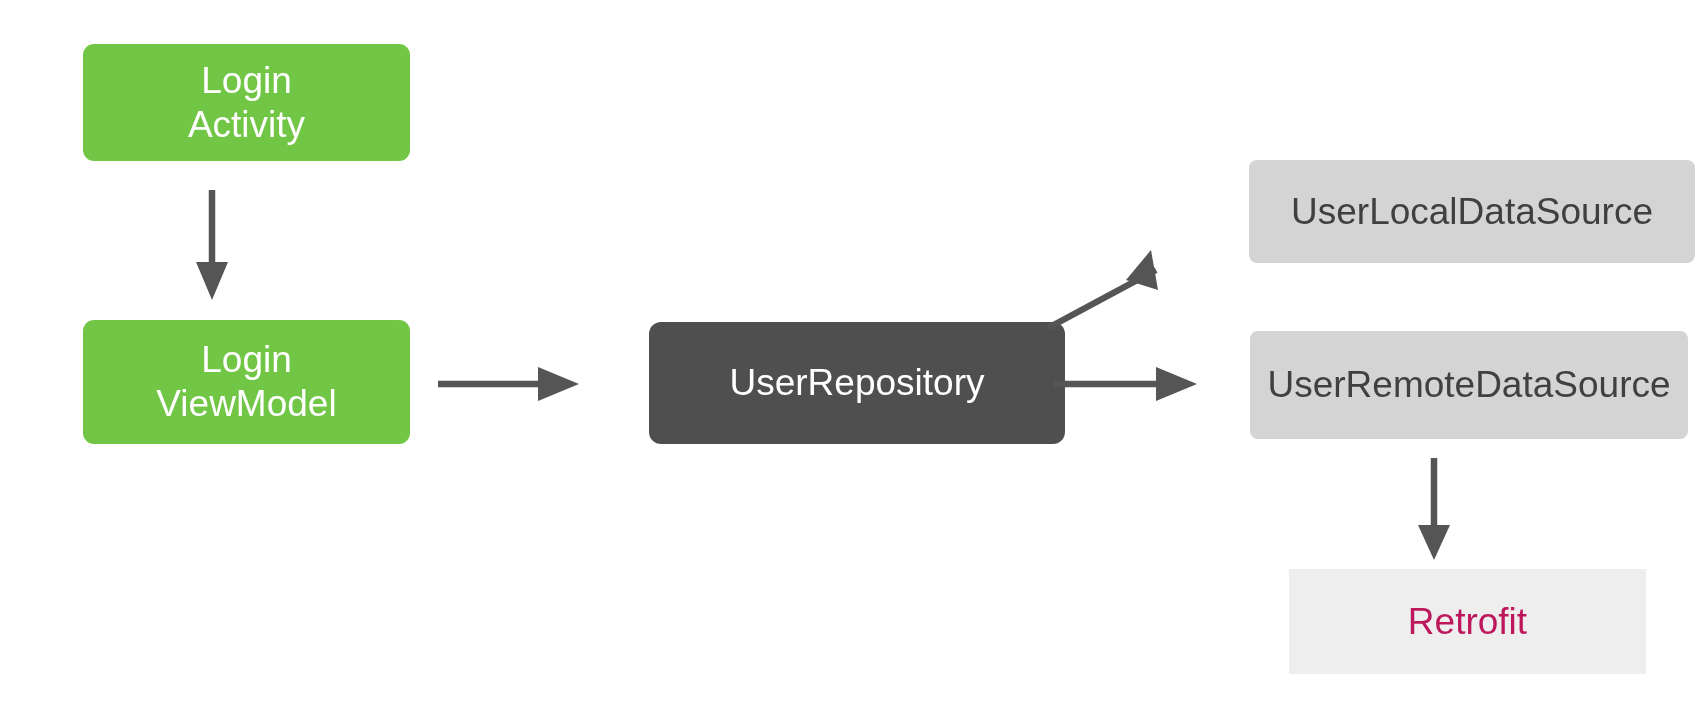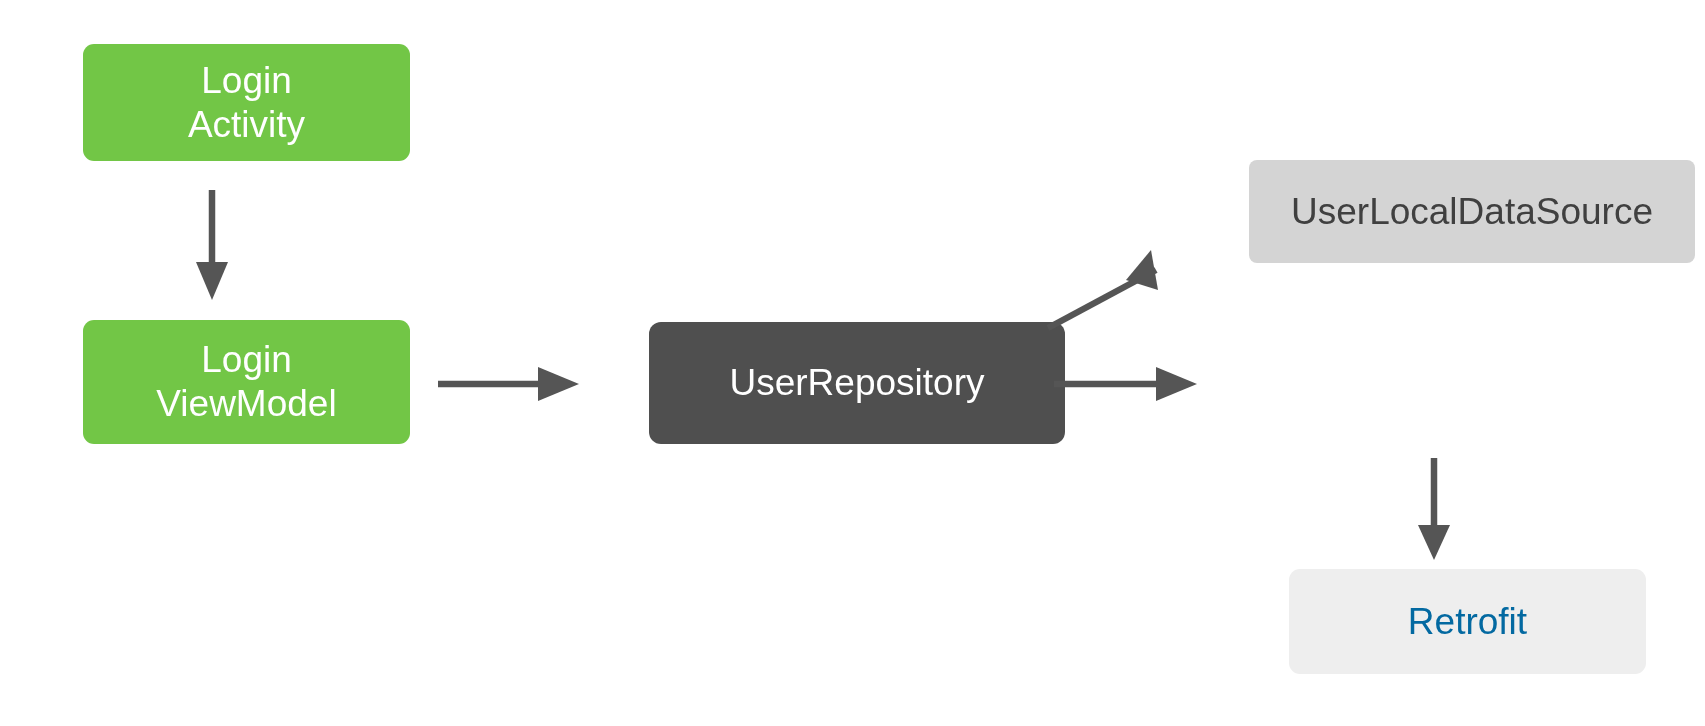--- a/index.html
+++ b/index.html
@@ -40,22 +40,22 @@
     font-size: 37px;
   }
   .node-gray {
     background: #D4D4D4;
     color: #404040;
     border-radius: 8px;
     font-size: 37px;
   }
   .node-lightgray {
     background: #EEEEEE;
-    color: #0369a1;
-    border-radius: 11px;
+    color: #be185d;
+    border-radius: 0;
     font-size: 37px;
   }
   
   #node-login-activity      { left: 49px;   top: 44px;  width: 327px; height: 117px; }
   #node-login-viewmodel     { left: 49px;   top: 320px; width: 327px; height: 124px; }
   #node-user-repository     { left: 615px;  top: 322px; width: 416px; height: 122px; text-align: center; }
   #node-user-local-ds       { left: 1215px; top: 160px; width: 446px; height: 103px; }
   #node-user-remote-ds      { left: 1216px; top: 331px; width: 438px; height: 108px; }
   #node-retrofit            { left: 1255px; top: 569px; width: 357px; height: 105px; }
 
@@ -88,20 +88,23 @@
   </div>
 
   <div class="node node-dark" id="node-user-repository">
     <span>UserRepository</span>
   </div>
 
   <div class="node node-gray" id="node-user-local-ds">
     <span>UserLocalDataSource</span>
   </div>
 
+  <div class="node node-gray" id="node-user-remote-ds">
+    <span>UserRemoteDataSource</span>
+  </div>
 
   <div class="node node-lightgray" id="node-retrofit">
     <span>Retrofit</span>
   </div>
 
   <svg class="edge" id="edge-activity-to-viewmodel" viewBox="0 0 50 115">
     <line class="edge-path" x1="22" y1="0" x2="22" y2="75" stroke-width="6.5"></line>
     <polygon class="edge-head" points="6,72 38,72 22,110"></polygon>
   </svg>
 

